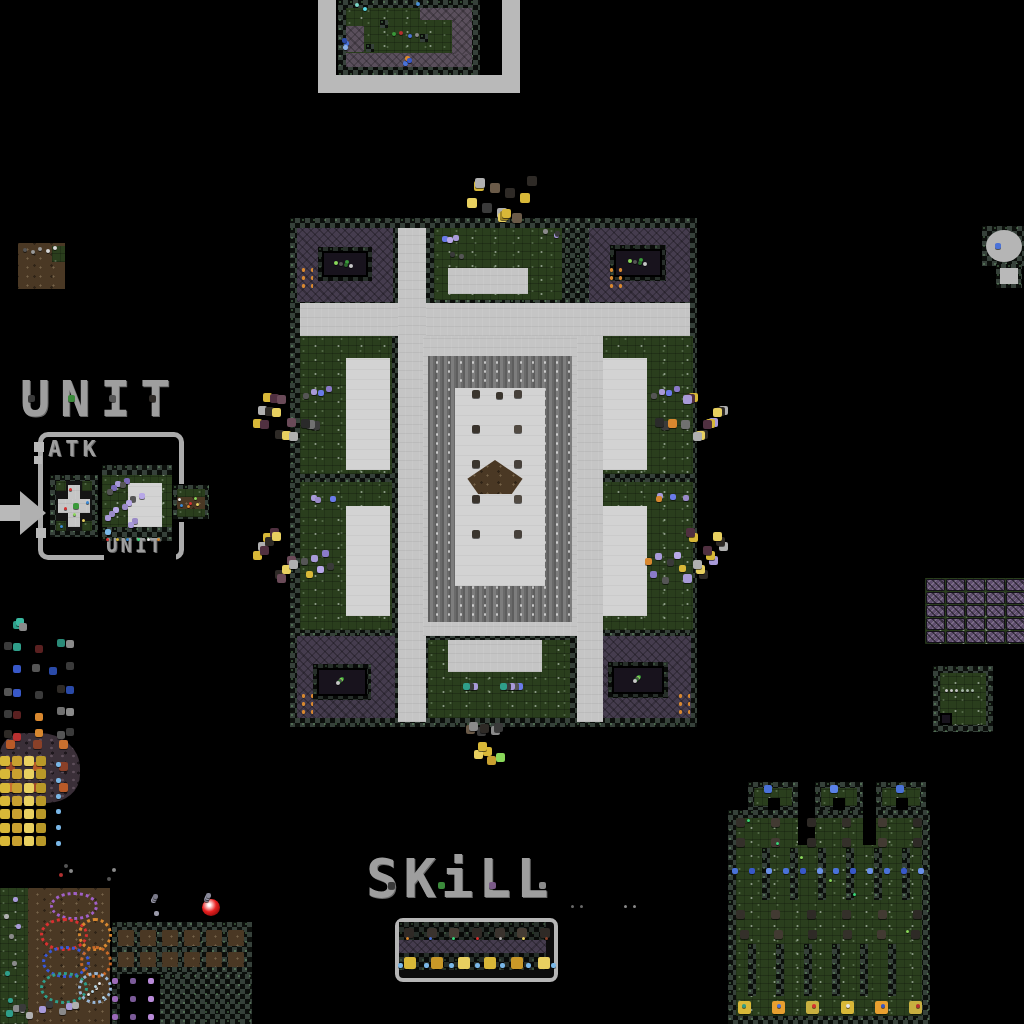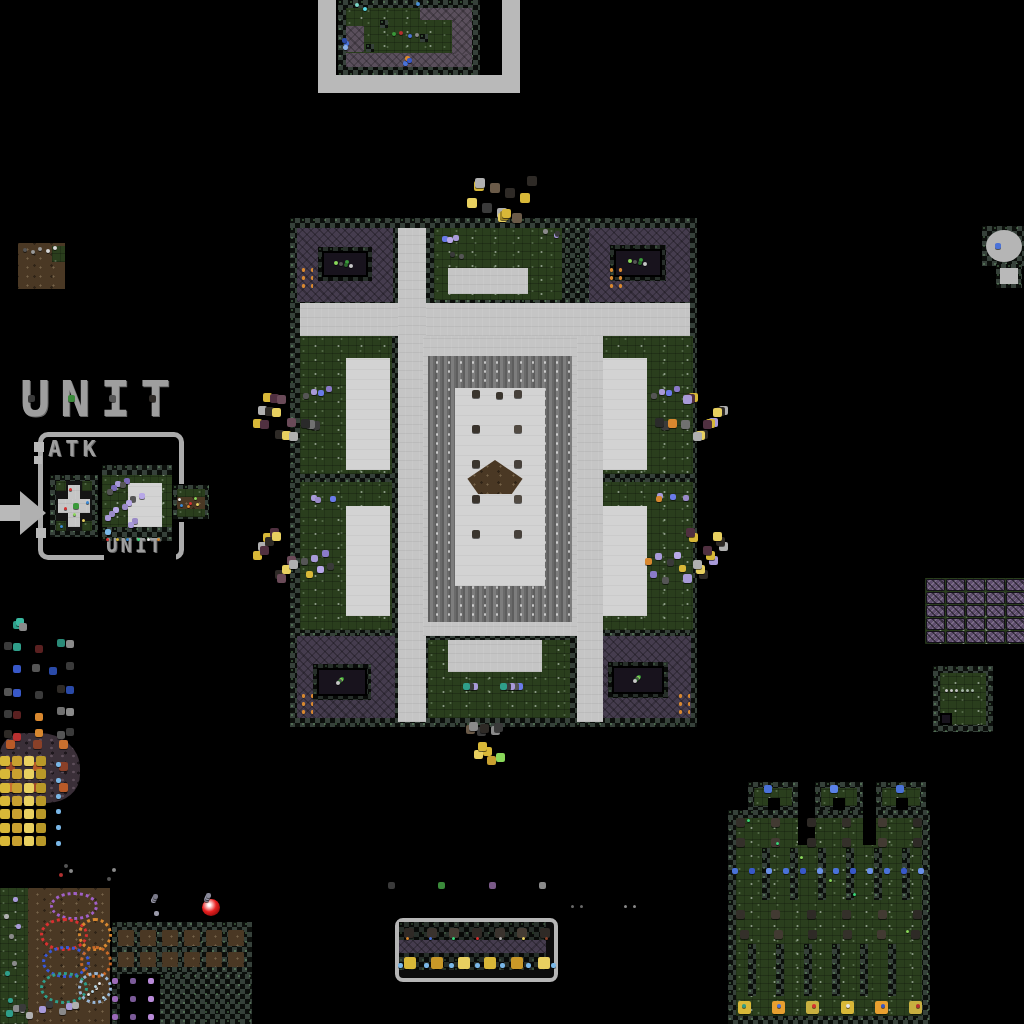--- a/index.html
+++ b/index.html
@@ -157,20 +157,21 @@
   <div class="abs pavb" style="left:128px;top:483px;width:34px;height:44px"></div>
 
   <div class="abs wall" style="left:173px;top:485px;width:36px;height:34px"></div>
   <div class="abs grass" style="left:177px;top:489px;width:28px;height:8px"></div>
   <div class="abs dirt" style="left:177px;top:497px;width:28px;height:12px"></div>
   <div class="abs grass" style="left:177px;top:509px;width:28px;height:8px"></div>
   <div class="abs tiletext" style="left:106px;top:536px;font-size:19px;letter-spacing:3px">UNIT</div>
 
   <div class="abs rock" style="left:0;top:733px;width:80px;height:70px;border-radius:30% 50% 40% 20%"></div>
 
+  <div class="abs tiletext" style="left:366px;top:852px;font-size:54px;letter-spacing:5px">SKiLL</div>
   <div class="abs panel2" style="left:395px;top:918px;width:155px;height:56px"></div>
   <div class="abs wall dim" style="left:399px;top:922px;width:147px;height:48px"></div>
   <div class="abs mauve" style="left:399px;top:940px;width:147px;height:13px"></div>
 
   <div class="abs grass" style="left:0;top:888px;width:28px;height:136px"></div>
   <div class="abs dirt" style="left:28px;top:888px;width:82px;height:136px"></div>
   <div class="abs wall" style="left:112px;top:922px;width:140px;height:52px"></div>
   <div class="abs dirt" style="left:118px;top:930px;width:16px;height:16px"></div>
   <div class="abs dirt" style="left:140px;top:930px;width:16px;height:16px"></div>
   <div class="abs dirt" style="left:162px;top:930px;width:16px;height:16px"></div>

